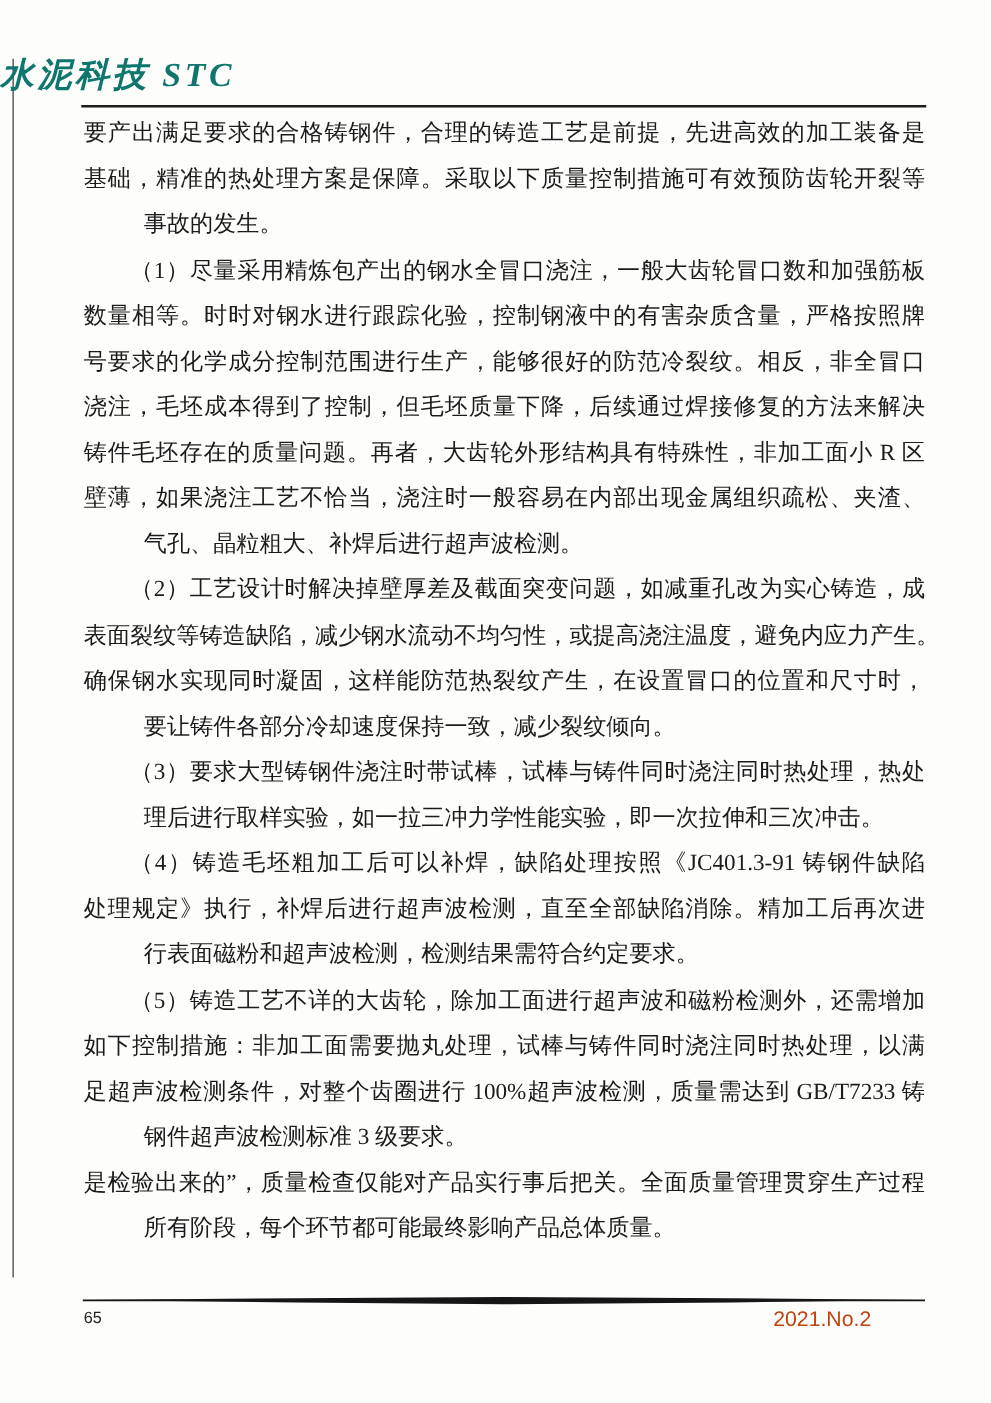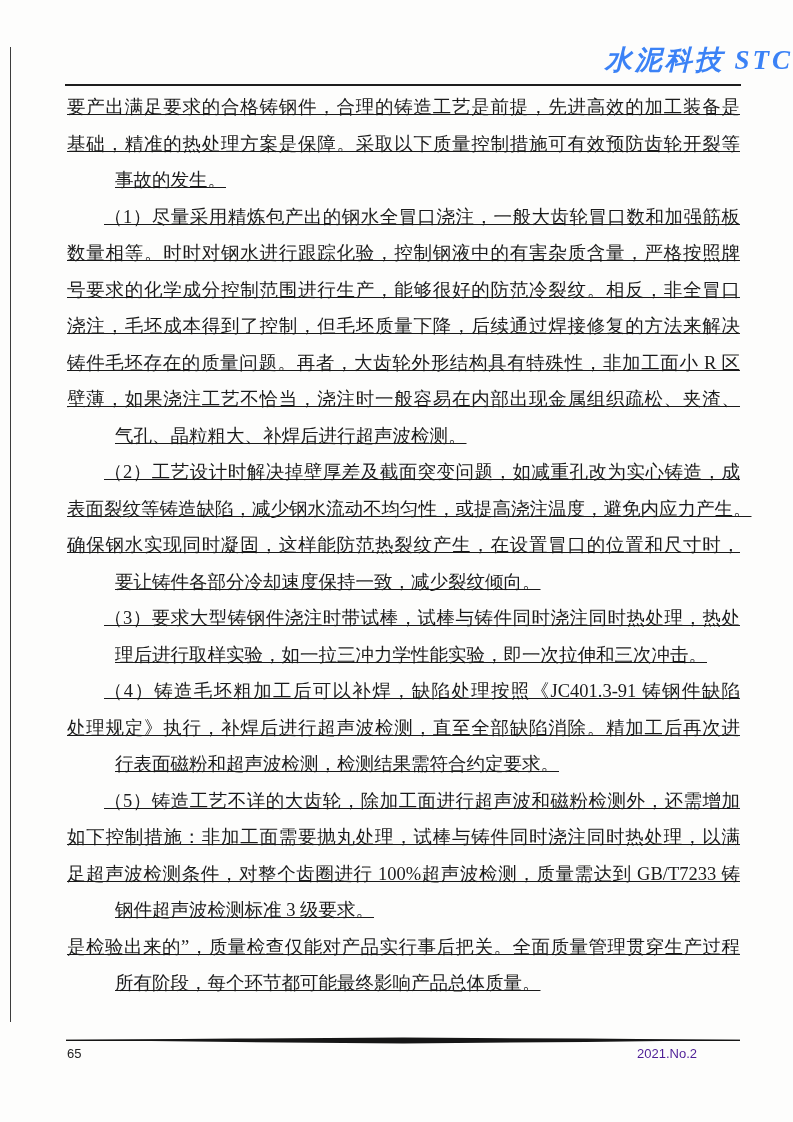--- a/index.html
+++ b/index.html
@@ -23,42 +23,42 @@
     top: 47px;
     width: 1px;
     height: 975px;
     background: #3c3c3c;
   }
   .journal-title {
     position: absolute;
     top: 42px;
     left: 0;
     width: 100%;
-    text-align: right;
+    text-align: left;
     font-size: 27px;
     font-weight: bold;
     font-style: italic;
     letter-spacing: 3px;
-    color: #3b82f6;
+    color: #0f766e;
   }
   .header-rule {
     position: absolute;
     top: 84px;
     left: 65px;
     width: 676px;
     height: 0;
     border-top: 2.5px solid #1d1d1d;
   }
   .article {
     position: absolute;
     top: 89px;
     left: 67px;
     width: 673px;
   }
-  .paragraph { margin: 0; text-decoration: underline; }
+  .paragraph { margin: 0; }
   .line {
     height: 36.5px;
     line-height: 36.5px;
     font-size: 18.5px;
     white-space: nowrap;
     text-align: justify;
     text-align-last: justify;
     color: #1b1b1b;
   }
   .line.last {
@@ -83,22 +83,22 @@
     text-align: left;
     font-family: "Liberation Sans", "DejaVu Sans", sans-serif;
     font-size: 13px;
     color: #222;
   }
   .issue-label {
     position: absolute;
     top: 1046px;
     right: 96px;
     font-family: "Liberation Sans", "DejaVu Sans", sans-serif;
-    font-size: 13px;
-    color: #4c1d95;
+    font-size: 17px;
+    color: #c2410c;
   }
 </style>
 </head>
 <body>
 
 <div class="page">
 
   <div class="edge-line"></div>
 
   <div class="journal-title">水泥科技 STC</div>

